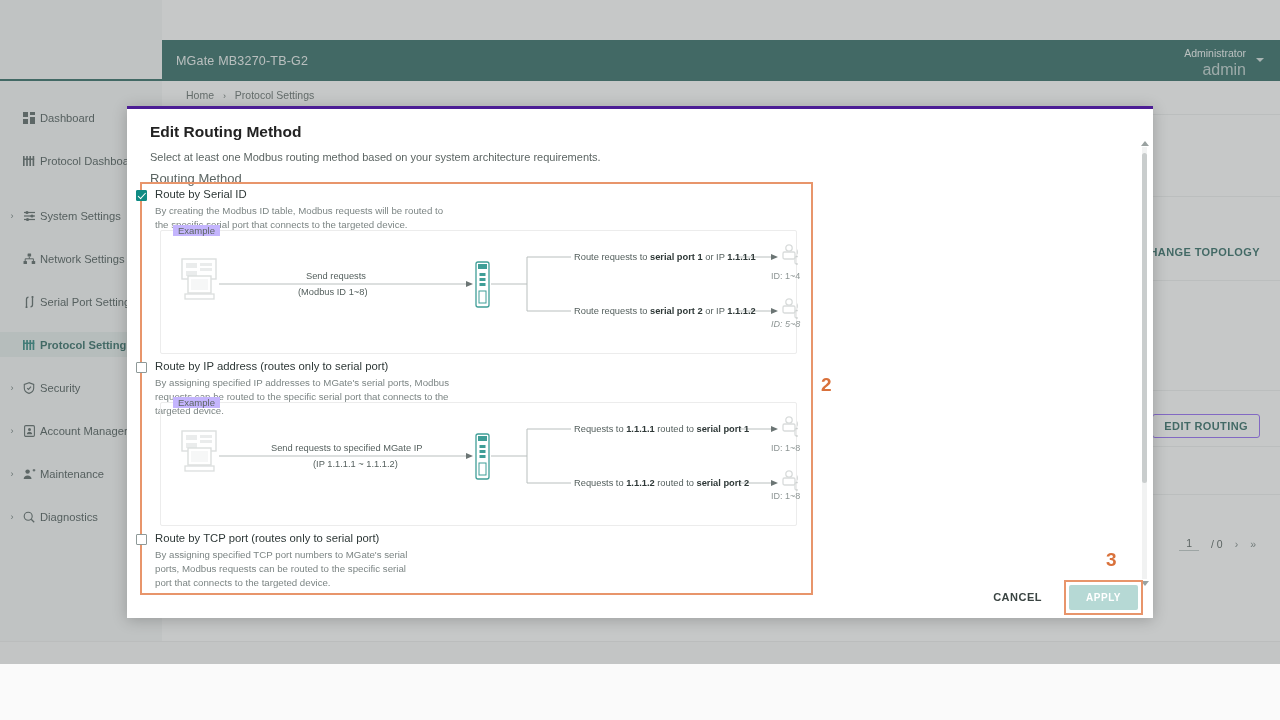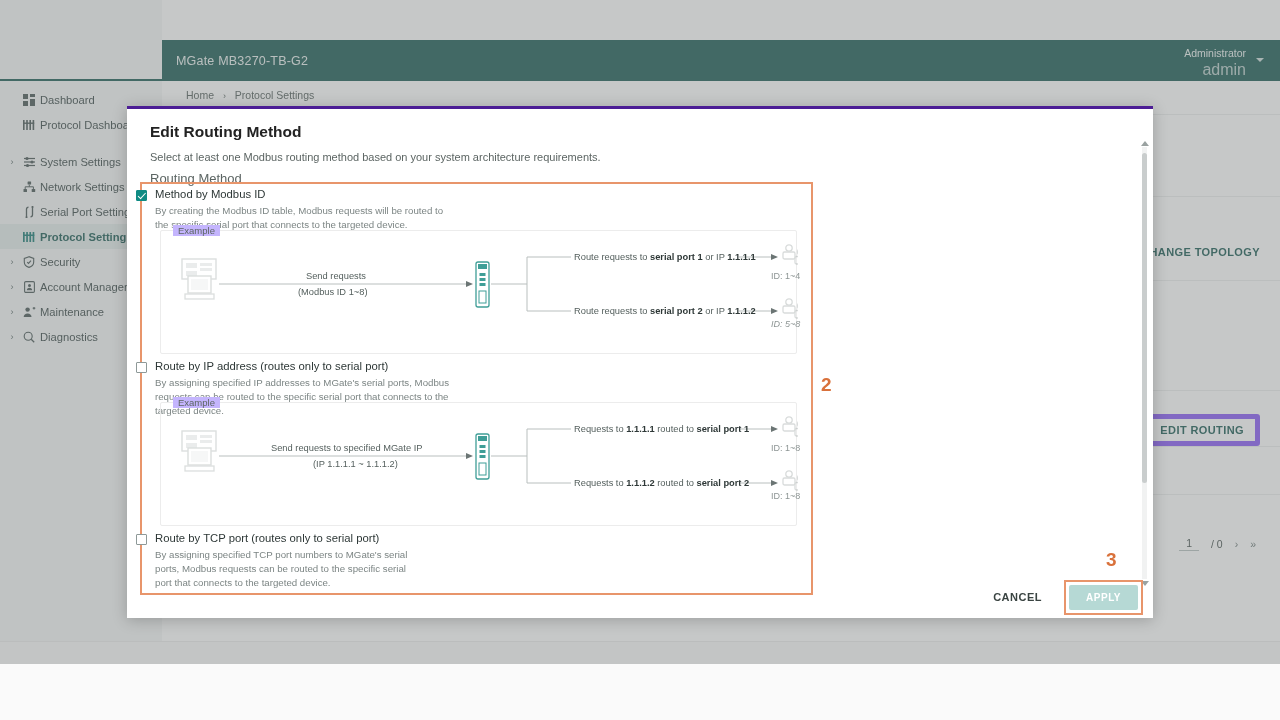--- a/index.html
+++ b/index.html
@@ -26,36 +26,36 @@
   .user-block { position: absolute; right: 34px; top: 7px; text-align: right; line-height: 1.25; }
   .user-role { color: #eaf1f0; font-size: 10.5px; }
   .user-name { color: #b9cdcb; font-size: 16px; }
   .user-caret { position: absolute; right: 16px; top: 18px; width: 0; height: 0;
       border-left: 4px solid transparent; border-right: 4px solid transparent; border-top: 4px solid #cfdedc; }
 
   .sidebar {
     position: absolute; left: 0; top: 81px; width: 162px; height: 560px;
     background: #f4f6f6; padding-top: 6px;
   }
-  .nav-item { position: relative; height: 25px; display: flex; align-items: center; padding-left: 6px; font-size: 11.2px; color: #3c4a49; cursor: pointer; }
+  .nav-item { position: relative; height: 25px; display: flex; align-items: center; padding-left: 6px; font-size: 11.2px; color: #3c4a49; cursor: pointer; margin-top: 18px; }
   .nav-item.active { background: #e4eceb; font-weight: 700; color: #1d5c55; }
   .nav-arrow { width: 12px; font-size: 9px; color: #5c6a69; text-align: center; flex: 0 0 12px; }
   .nav-arrow.empty { visibility: hidden; }
   .nav-ico { flex: 0 0 22px; display: flex; align-items: center; justify-content: center; }
   .nav-label { white-space: nowrap; }
   .nav-gap { height: 12px; }
 
   .content-area { position: absolute; left: 162px; top: 81px; width: 1118px; height: 560px; background: #ffffff; }
   .breadcrumb { position: absolute; left: 24px; top: 8px; font-size: 10.5px; color: #57625f; }
   .breadcrumb .sep { margin: 0 6px; font-size: 9px; }
   .panel-divider { position: absolute; left: 0; width: 1118px; height: 1px; background: #eceeee; }
   .topology-btn { position: absolute; right: 20px; top: 165px; font-size: 11px; font-weight: 700;
      color: #1d5c55; letter-spacing: .4px; }
   .editrouting-btn { position: absolute; right: 20px; top: 333px; font-size: 11px; font-weight: 700;
-     color: #1d5c55; letter-spacing: .4px; border: 5px solid #8b5cf6; border-radius: 3px; padding: 5px 11px; }
+     color: #1d5c55; letter-spacing: .4px; border: 1px solid #8b5cf6; border-radius: 3px; padding: 5px 11px; }
   .pager { position: absolute; right: 24px; top: 456px; display: flex; align-items: center; gap: 12px; font-size: 10.5px; color: #47524f; }
   .pager .pg-num { border-bottom: 1px solid #b9c3c1; padding: 0 7px 1px 7px; }
   .pager .pg-chev { color: #6d7a78; }
 
   .bottom-strip { position: absolute; left: 0; top: 641px; width: 1280px; height: 79px; background: #fafafa; border-top: 1px solid #ededed; }
   .bottom-strip-left { position: absolute; left: 0; top: 0; width: 162px; height: 79px; background: #f4f6f6; }
 
   .dim { position: absolute; inset: 0; background: rgba(120,124,124,0.42); }
 
   
@@ -301,21 +301,21 @@
     <div class="modal-sub">Select at least one Modbus routing method based on your system architecture requirements.</div>
     <div class="section-label">Routing Method</div>
 
     <div class="orange-box"></div>
     <div class="marker marker-2">2</div>
     <div class="marker marker-3">3</div>
 
     <div class="opt" style="top:79px;">
       <div class="opt-head">
         <span class="cbx checked"></span>
-        <span class="opt-title">Method by Modbus ID</span>
+        <span class="opt-title">Route by Serial ID</span>
       </div>
       <div class="opt-desc">By creating the Modbus ID table, Modbus requests will be routed to the specific serial port that connects to the targeted device.</div>
     </div>
 
     <div class="example" style="left:33px; top:121px; width:637px; height:124px;">
       <div class="example-legend">Example</div>
       <div class="diagram">
         <svg width="637" height="124" viewBox="0 0 637 124" style="position:absolute;left:0;top:0;">
 
           <g opacity="0.5">

